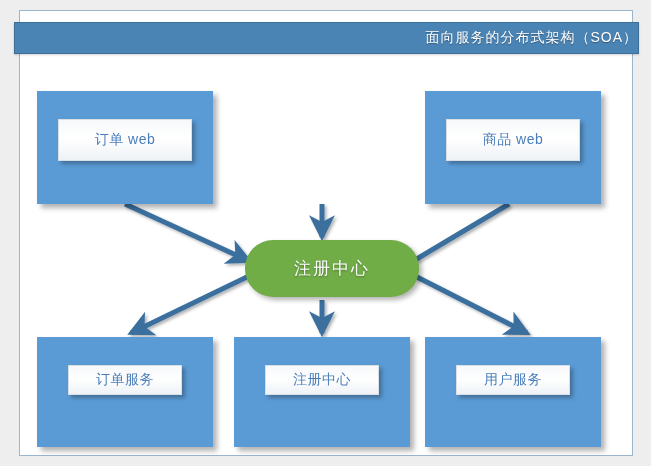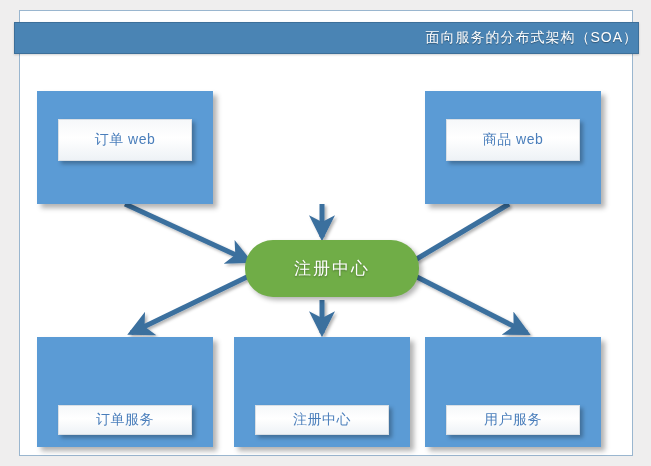--- a/index.html
+++ b/index.html
@@ -75,21 +75,21 @@
 
   
   .n-top{width:176px;height:113px;top:37px;}
   .n-top .pill{width:134px;height:42px;}
   #node-order-web{left:18px;}
   #node-user-web{left:215px;}
   #node-goods-web{left:406px;text-decoration:underline;}
 
   
   .n-bot{width:176px;height:110px;top:283px;}
-  .n-bot .pill{width:134px;height:30px;margin-top:40px;}
+  .n-bot .pill{width:114px;height:30px;}
   #node-order-svc{left:18px;}
   #node-user-svc{left:215px;}
   #node-goods-svc{left:406px;}
 
   
   .registry{
     position:absolute;
     left:226px;top:186px;
     width:174px;height:57px;
     background:#70ad47;

